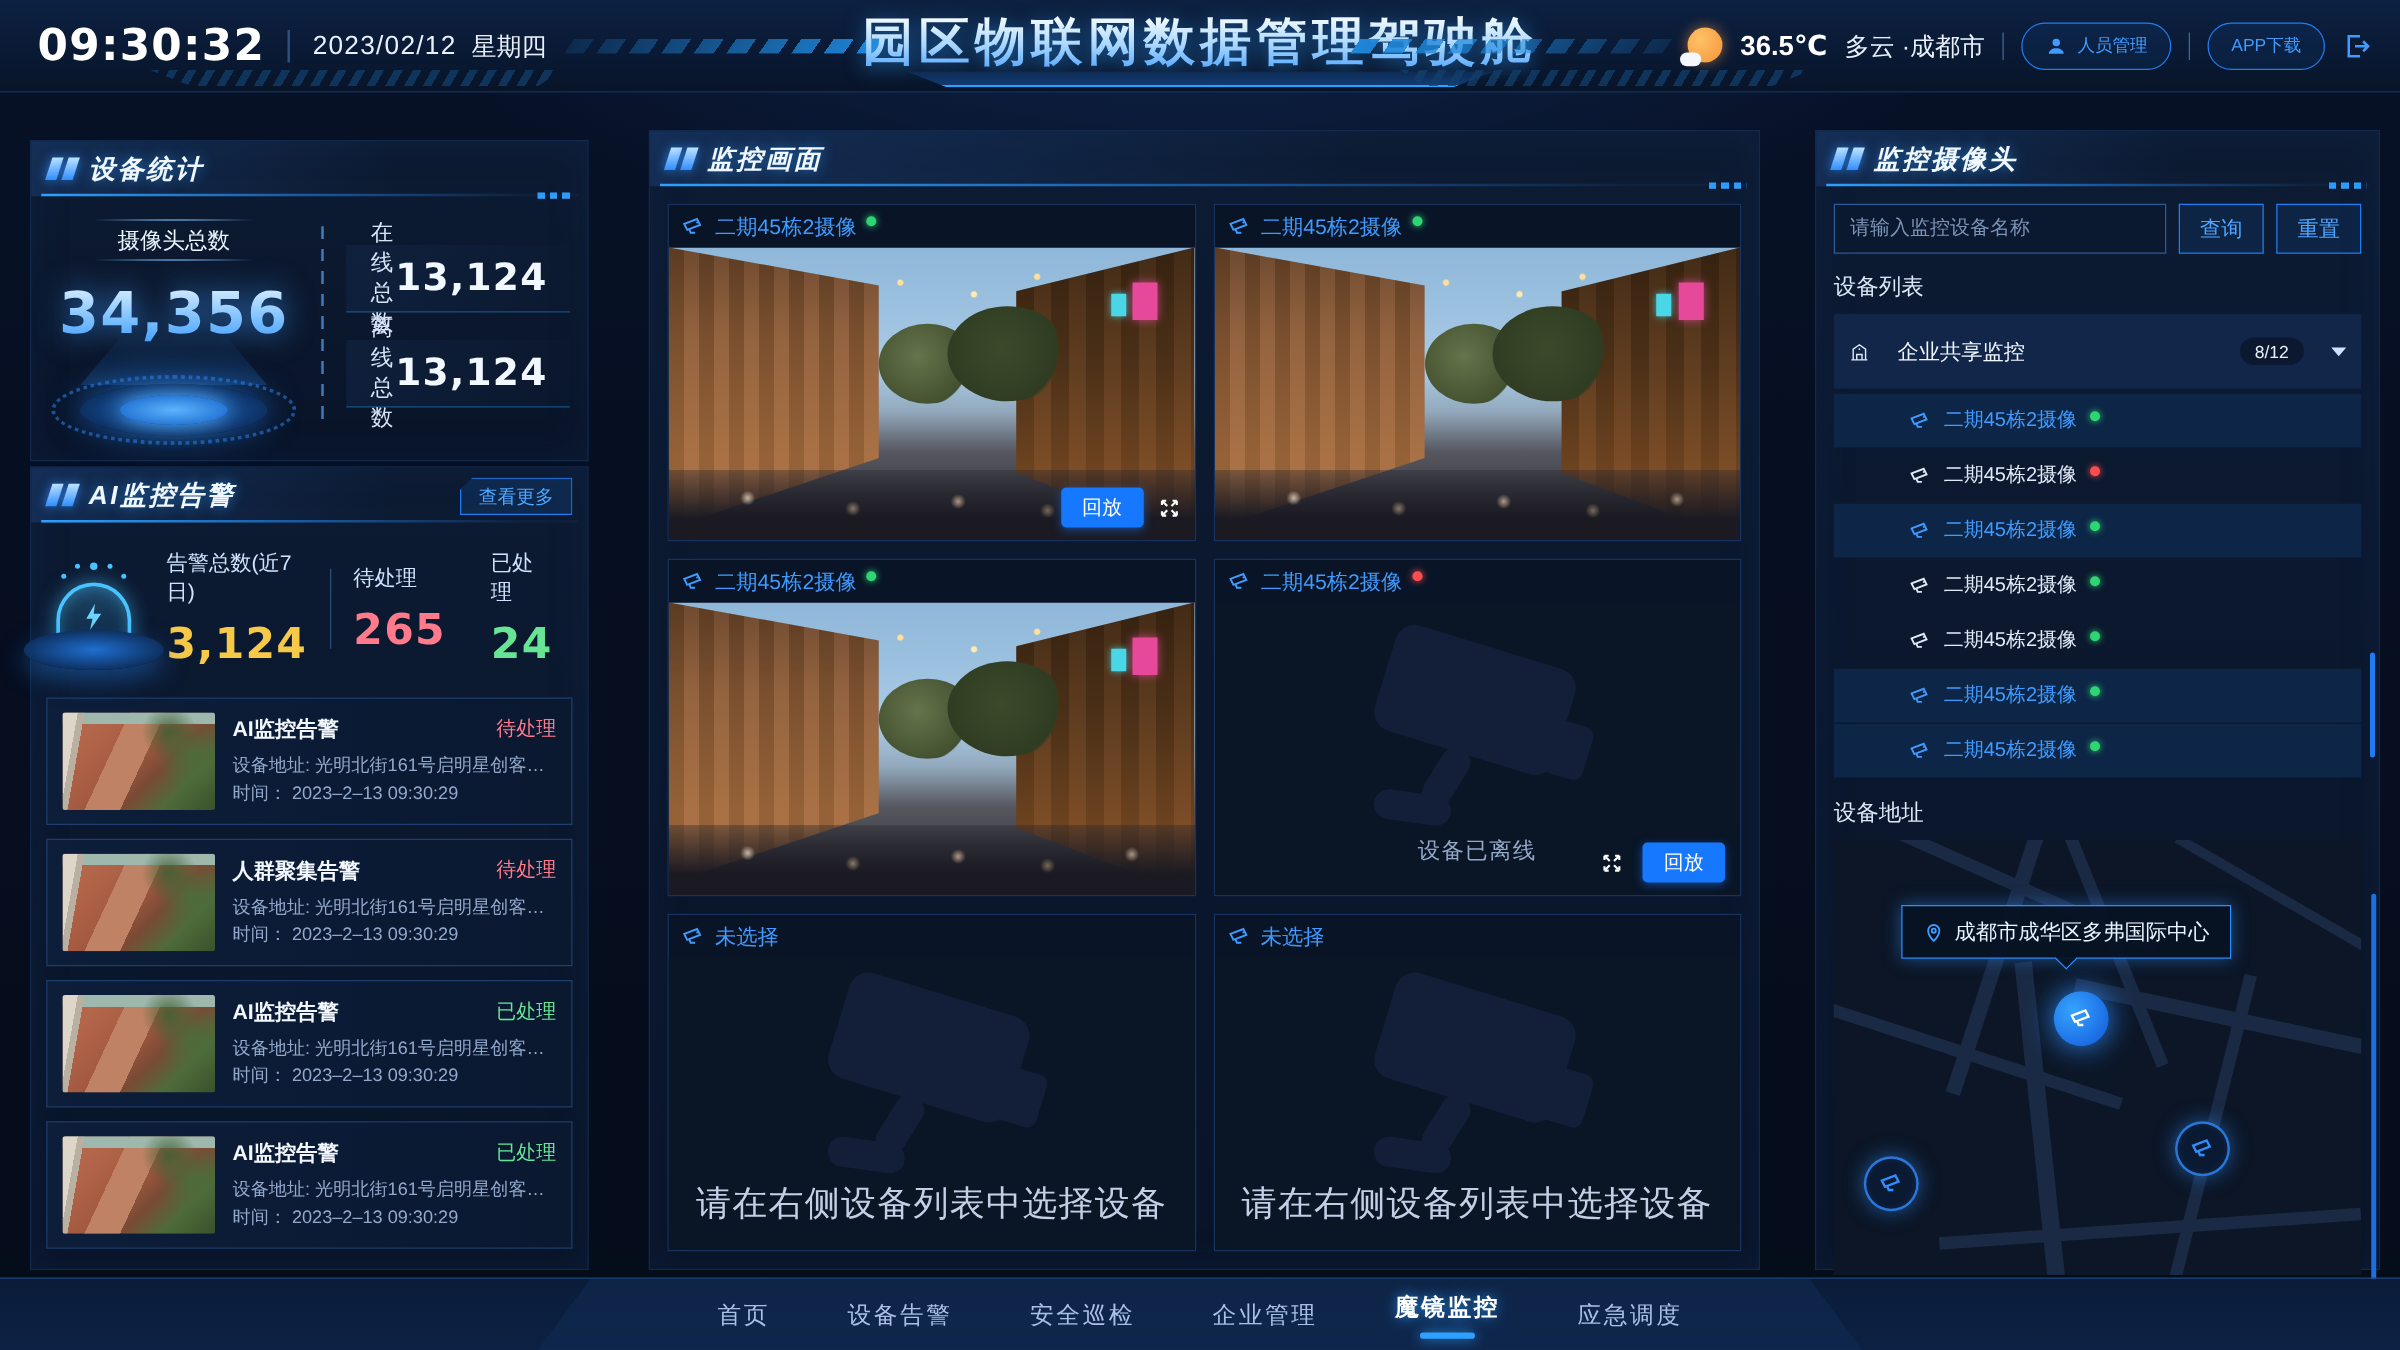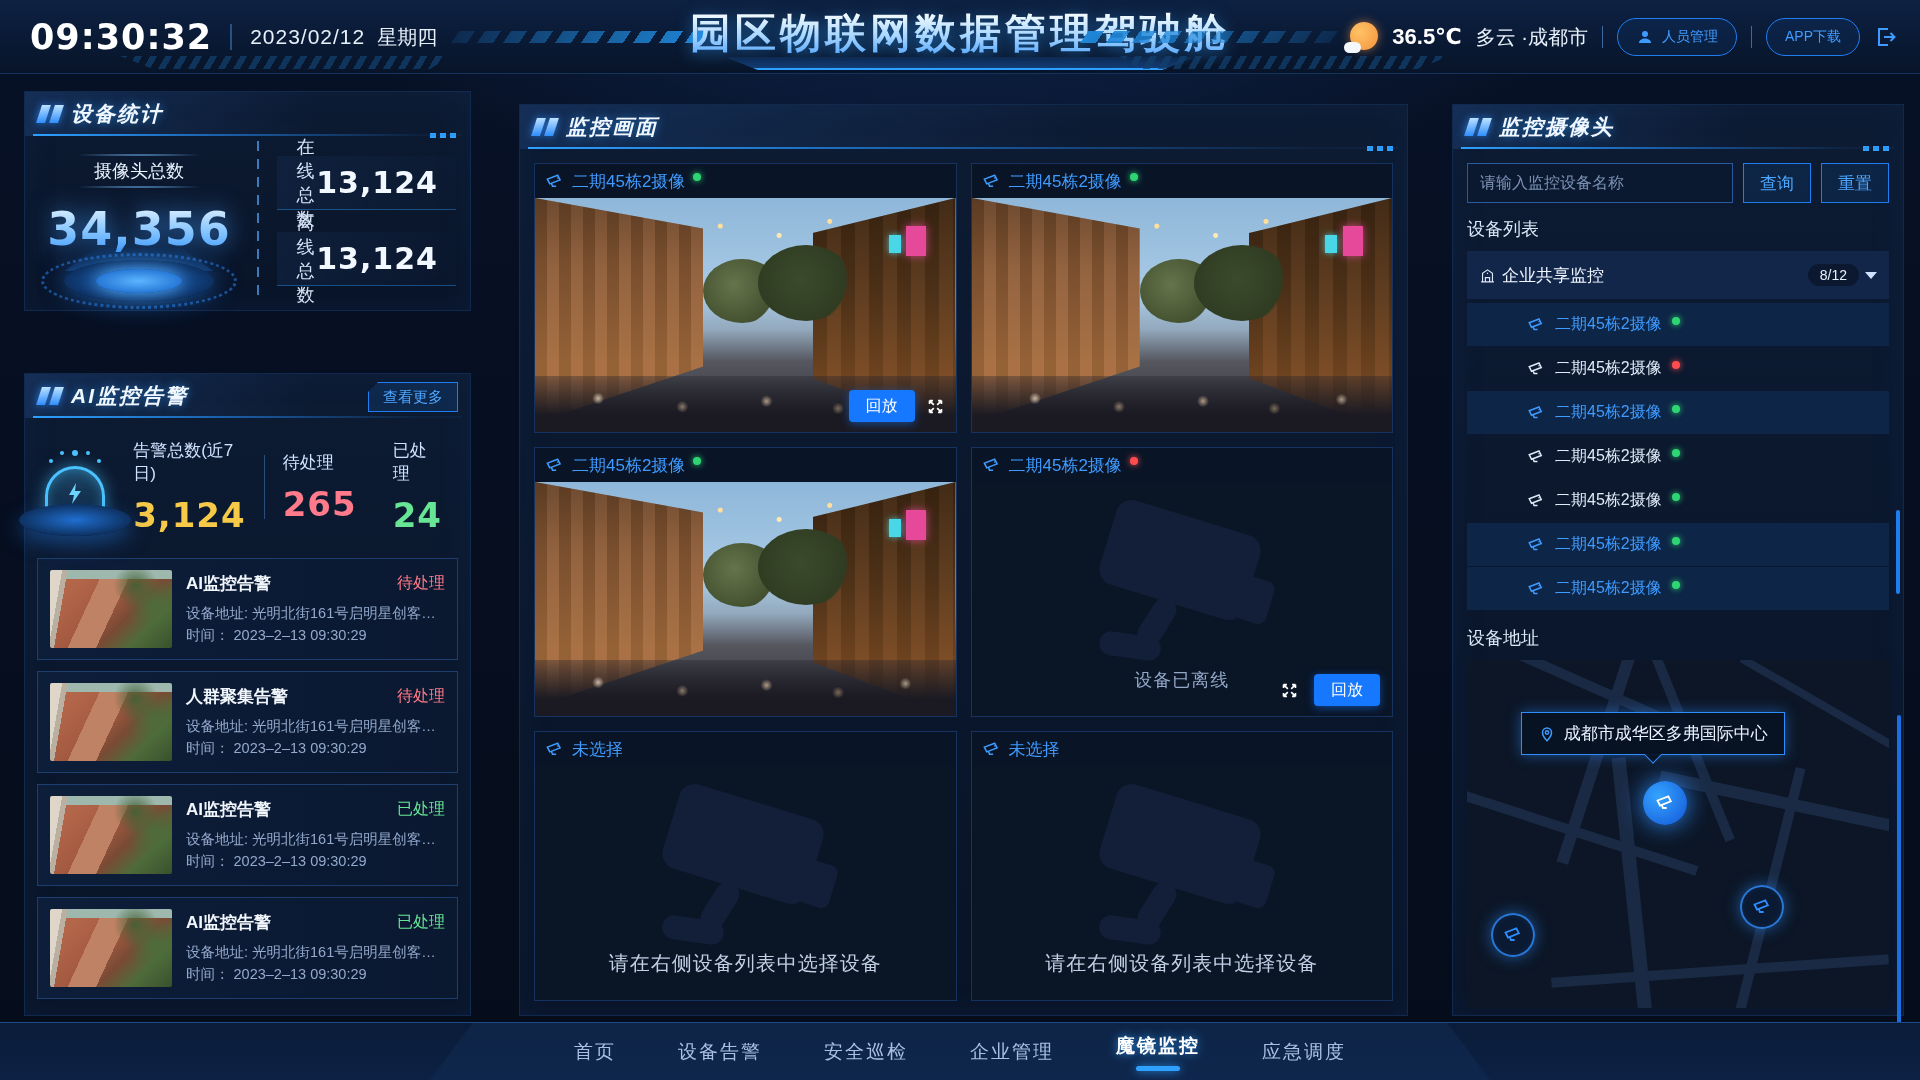--- a/index.html
+++ b/index.html
@@ -61,21 +61,21 @@
   .panel-hd::after{content:"";position:absolute;left:8px;right:8px;bottom:0;height:2px;
     background:linear-gradient(90deg,#2ea0ff 0%,#1a5ea8 45%,rgba(26,94,168,.1) 90%);}
   .ph-icon{display:flex;gap:4px;}
   .ph-icon i{width:9px;height:18px;transform:skewX(-18deg);
     background:linear-gradient(180deg,#bfe4ff,#2f8eff);box-shadow:0 0 8px rgba(47,142,255,.8);}
   .panel-title{font-size:21px;font-weight:bold;font-style:italic;color:#f0f7ff;letter-spacing:2px;
     text-shadow:0 0 10px rgba(46,160,255,.6);}
   .hd-end{position:absolute;right:10px;bottom:-2px;width:30px;height:5px;
     background:repeating-linear-gradient(90deg,#2ea0ff 0 6px,transparent 6px 10px);}
 
-  .col-left{left:24px;top:91px;width:447px;height:220px;}
+  .col-left{left:24px;top:112px;width:447px;height:257px;}
   .panel-ai{left:24px;top:373px;width:447px;height:643px;}
   .col-mid{left:519px;top:104px;width:889px;height:912px;}
   .col-right{left:1452px;top:104px;width:452px;height:912px;}
 
   
   .stats-body{display:flex;align-items:center;height:calc(100% - 44px);padding:10px 14px 14px;text-align:center;}
   .stat-left{width:200px;position:relative;height:100%;display:flex;flex-direction:column;align-items:center;}
   .cam-label-wrap{margin-top:8px;padding:5px 20px;font-size:18px;color:#eaf4ff;position:relative;}
   .cam-label-wrap::before,.cam-label-wrap::after{content:"";position:absolute;left:0;right:0;height:2px;
     background:radial-gradient(ellipse at center,rgba(120,190,255,.9),transparent 75%);}
@@ -190,32 +190,32 @@
   .expand{display:flex;cursor:pointer;}
   .offline-wrap,.empty-wrap{position:absolute;inset:0;display:flex;flex-direction:column;align-items:center;justify-content:center;}
   .bigcam{position:relative;width:230px;height:160px;flex:none;}
   .bigcam i{position:absolute;background:#131f38;}
   .bc-body{left:38px;top:10px;width:150px;height:88px;border-radius:16px;transform:rotate(17deg);}
   .bc-lens{right:26px;bottom:44px;width:34px;height:44px;border-radius:8px;transform:rotate(17deg);}
   .bc-arm{left:78px;bottom:18px;width:24px;height:52px;border-radius:12px;transform:rotate(32deg);}
   .bc-base{left:32px;bottom:8px;width:62px;height:24px;border-radius:12px;transform:rotate(8deg);}
   .off-text{margin-top:2px;font-size:18px;color:#93a7c7;letter-spacing:1px;}
   .offline-actions{position:absolute;right:12px;bottom:10px;display:flex;align-items:center;gap:16px;}
-  .hint{margin-top:0;font-size:20px;color:#c2cfe4;letter-spacing:1px;}
+  .hint{margin-top:0;font-size:28px;color:#c2cfe4;letter-spacing:1px;}
 
   
   .rp-body{padding:14px 14px 0;position:relative;height:calc(100% - 44px);}
   .search-row{display:flex;gap:10px;margin-bottom:14px;}
   .search-input{flex:1;height:40px;background:#0a1830;border:1px solid #2a5b9e;color:#dfe9f7;
     font-size:16px;padding:0 12px;outline:none;font-family:inherit;}
   .search-input::placeholder{color:#7d93b5;}
   .ghost-btn{height:40px;min-width:68px;border:1px solid #1f7df2;background:rgba(31,125,242,.1);
     color:#4da6ff;font-size:17px;cursor:pointer;font-family:inherit;}
   .list-label,.addr-label{font-size:18px;color:#dce8f8;margin:4px 0 10px;}
-  .group-row{height:48px;display:flex;align-items:center;gap:6px;padding:0 12px;background:#12264a;cursor:pointer;}
+  .group-row{height:60px;display:flex;align-items:center;gap:22px;padding:0 12px;background:#12264a;cursor:pointer;}
   .group-name{flex:1;font-size:17px;color:#f0f6ff;}
   .group-count{background:#0b1830;border-radius:12px;padding:3px 12px;font-size:14px;color:#e8f1fb;}
   .caret{width:0;height:0;border-left:6px solid transparent;border-right:6px solid transparent;border-top:7px solid #cfe2ff;}
   .device-list{position:relative;margin-top:4px;}
   .device-row{height:43px;margin-bottom:1px;display:flex;align-items:center;gap:10px;padding:0 12px 0 60px;
     color:#dfe9f7;cursor:pointer;}
   .device-row.selected{background:#0d2546;color:#3f9bff;}
   .dev-name{font-size:16px;}
   .list-scrollbar{position:absolute;right:-11px;bottom:16px;width:4px;height:84px;background:#1f7df2;border-radius:2px;}
   .addr-label{margin-top:16px;font-family:Liberation Serif, serif;}

